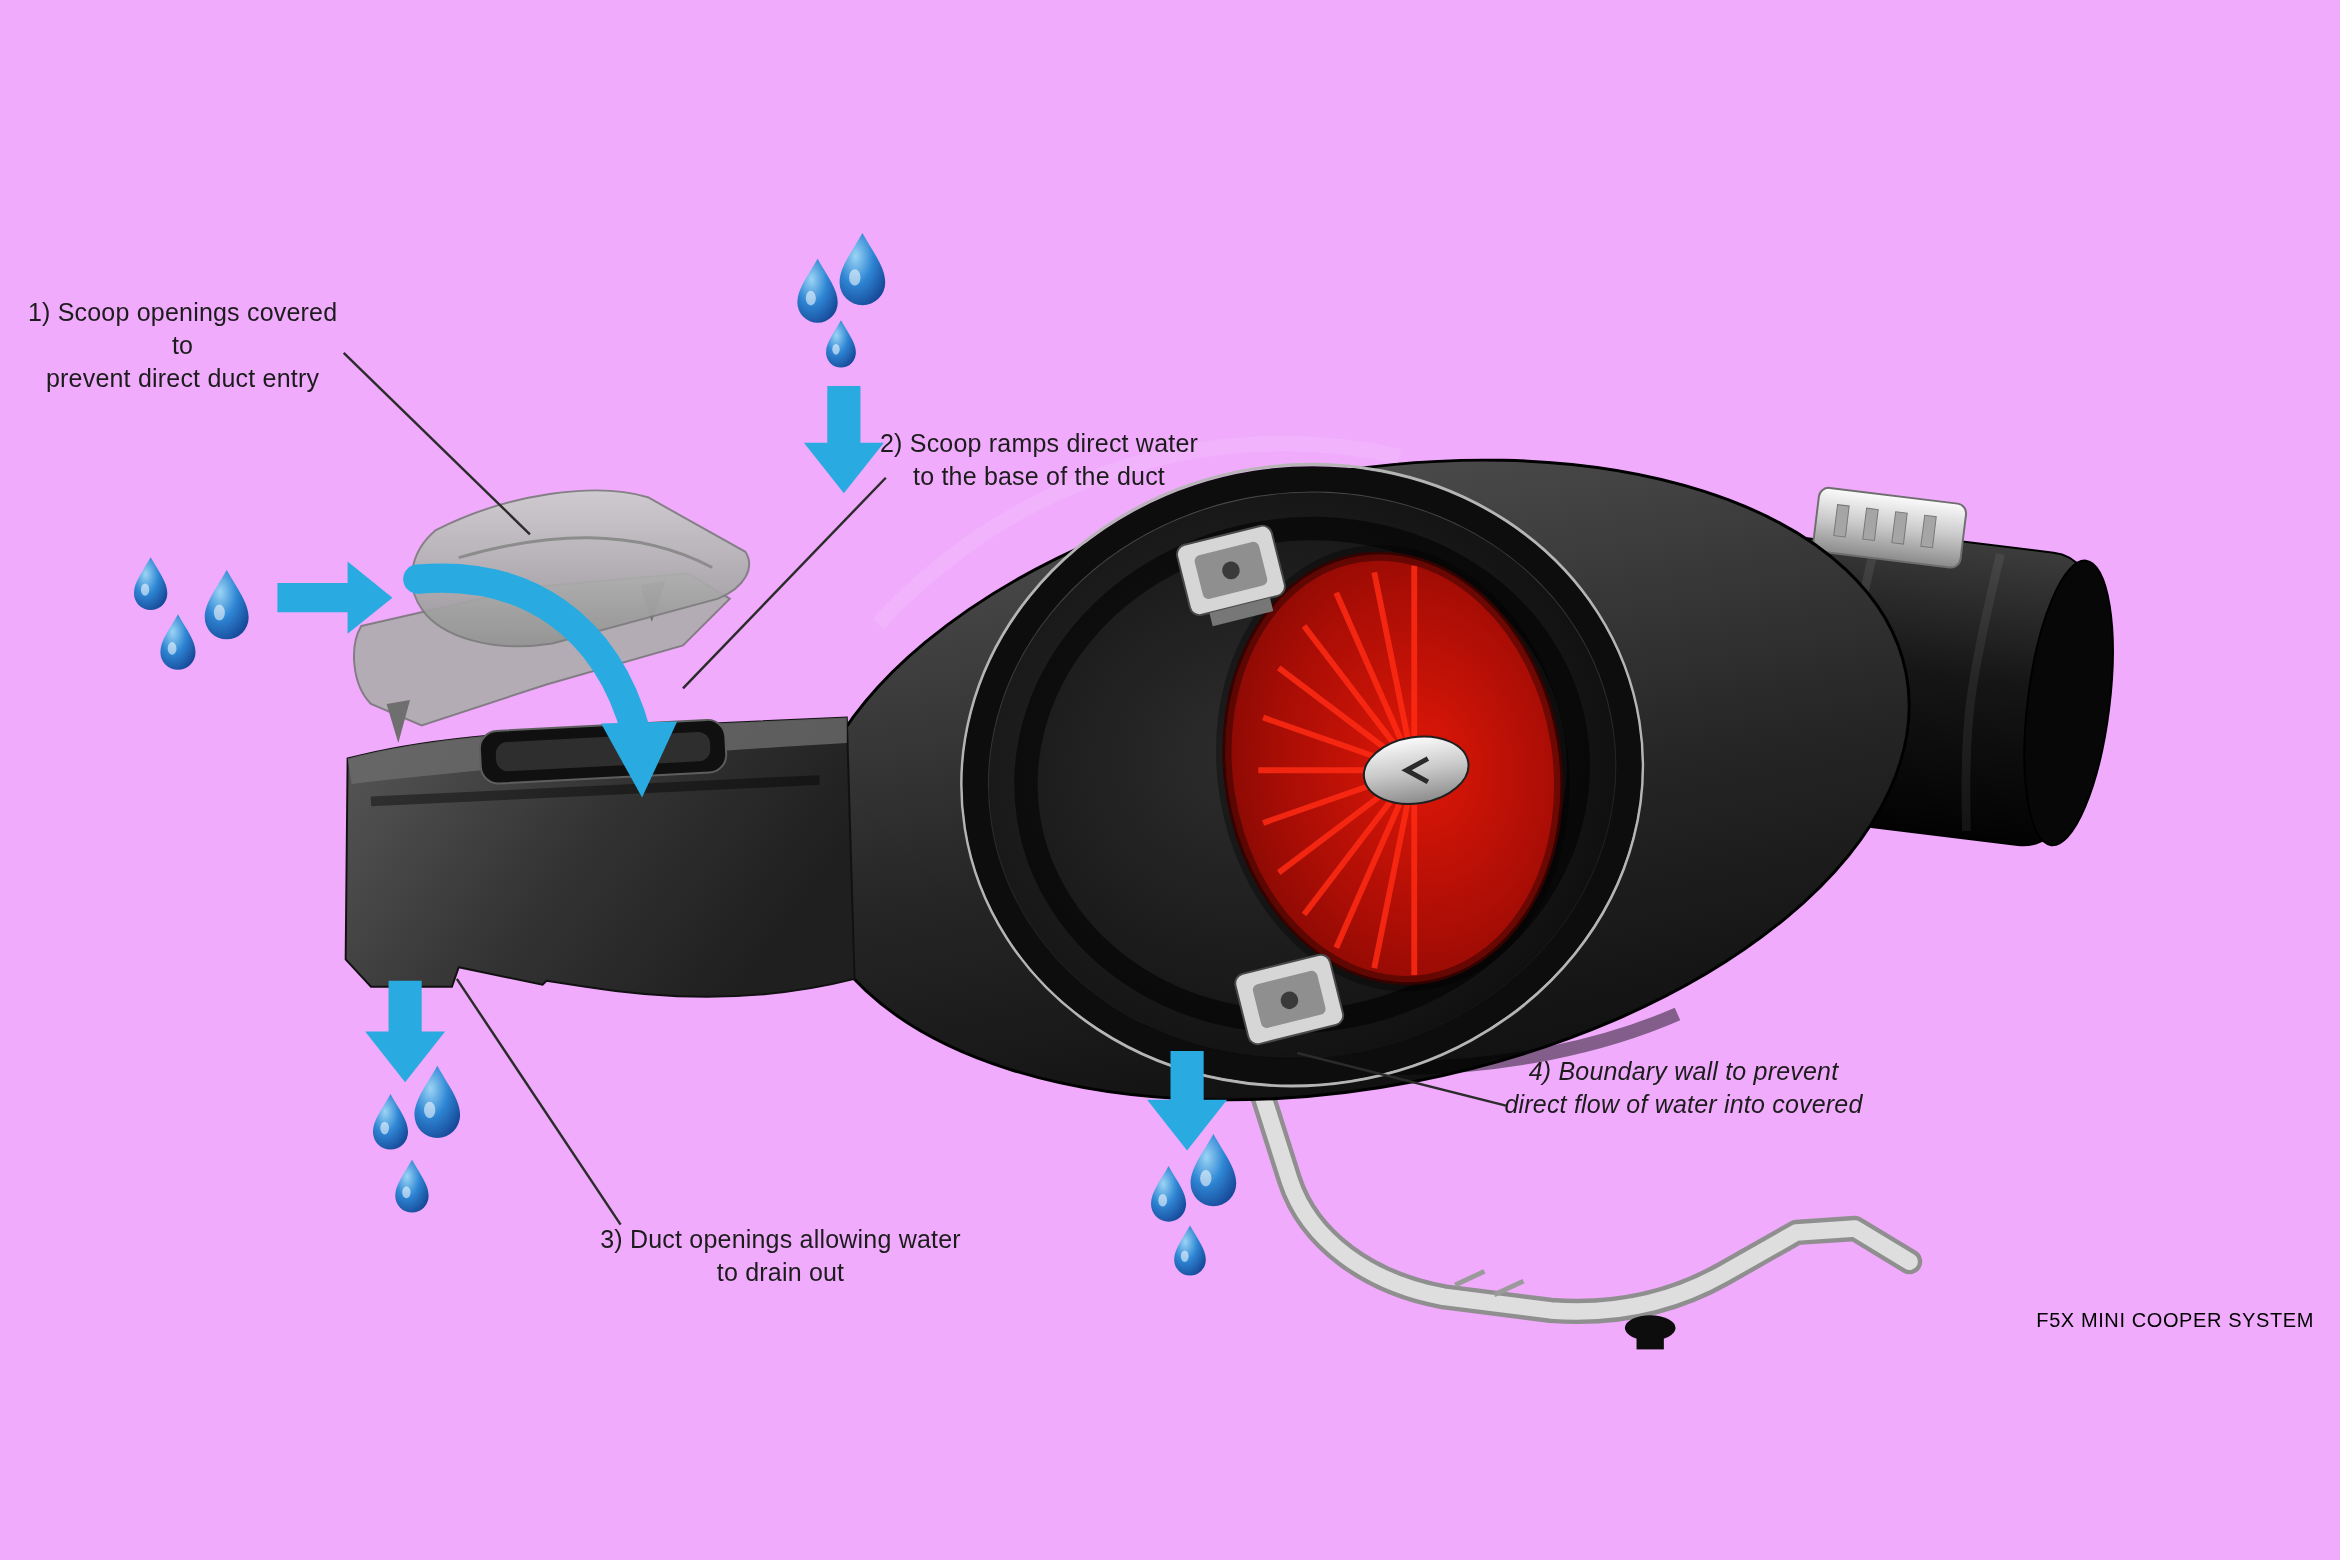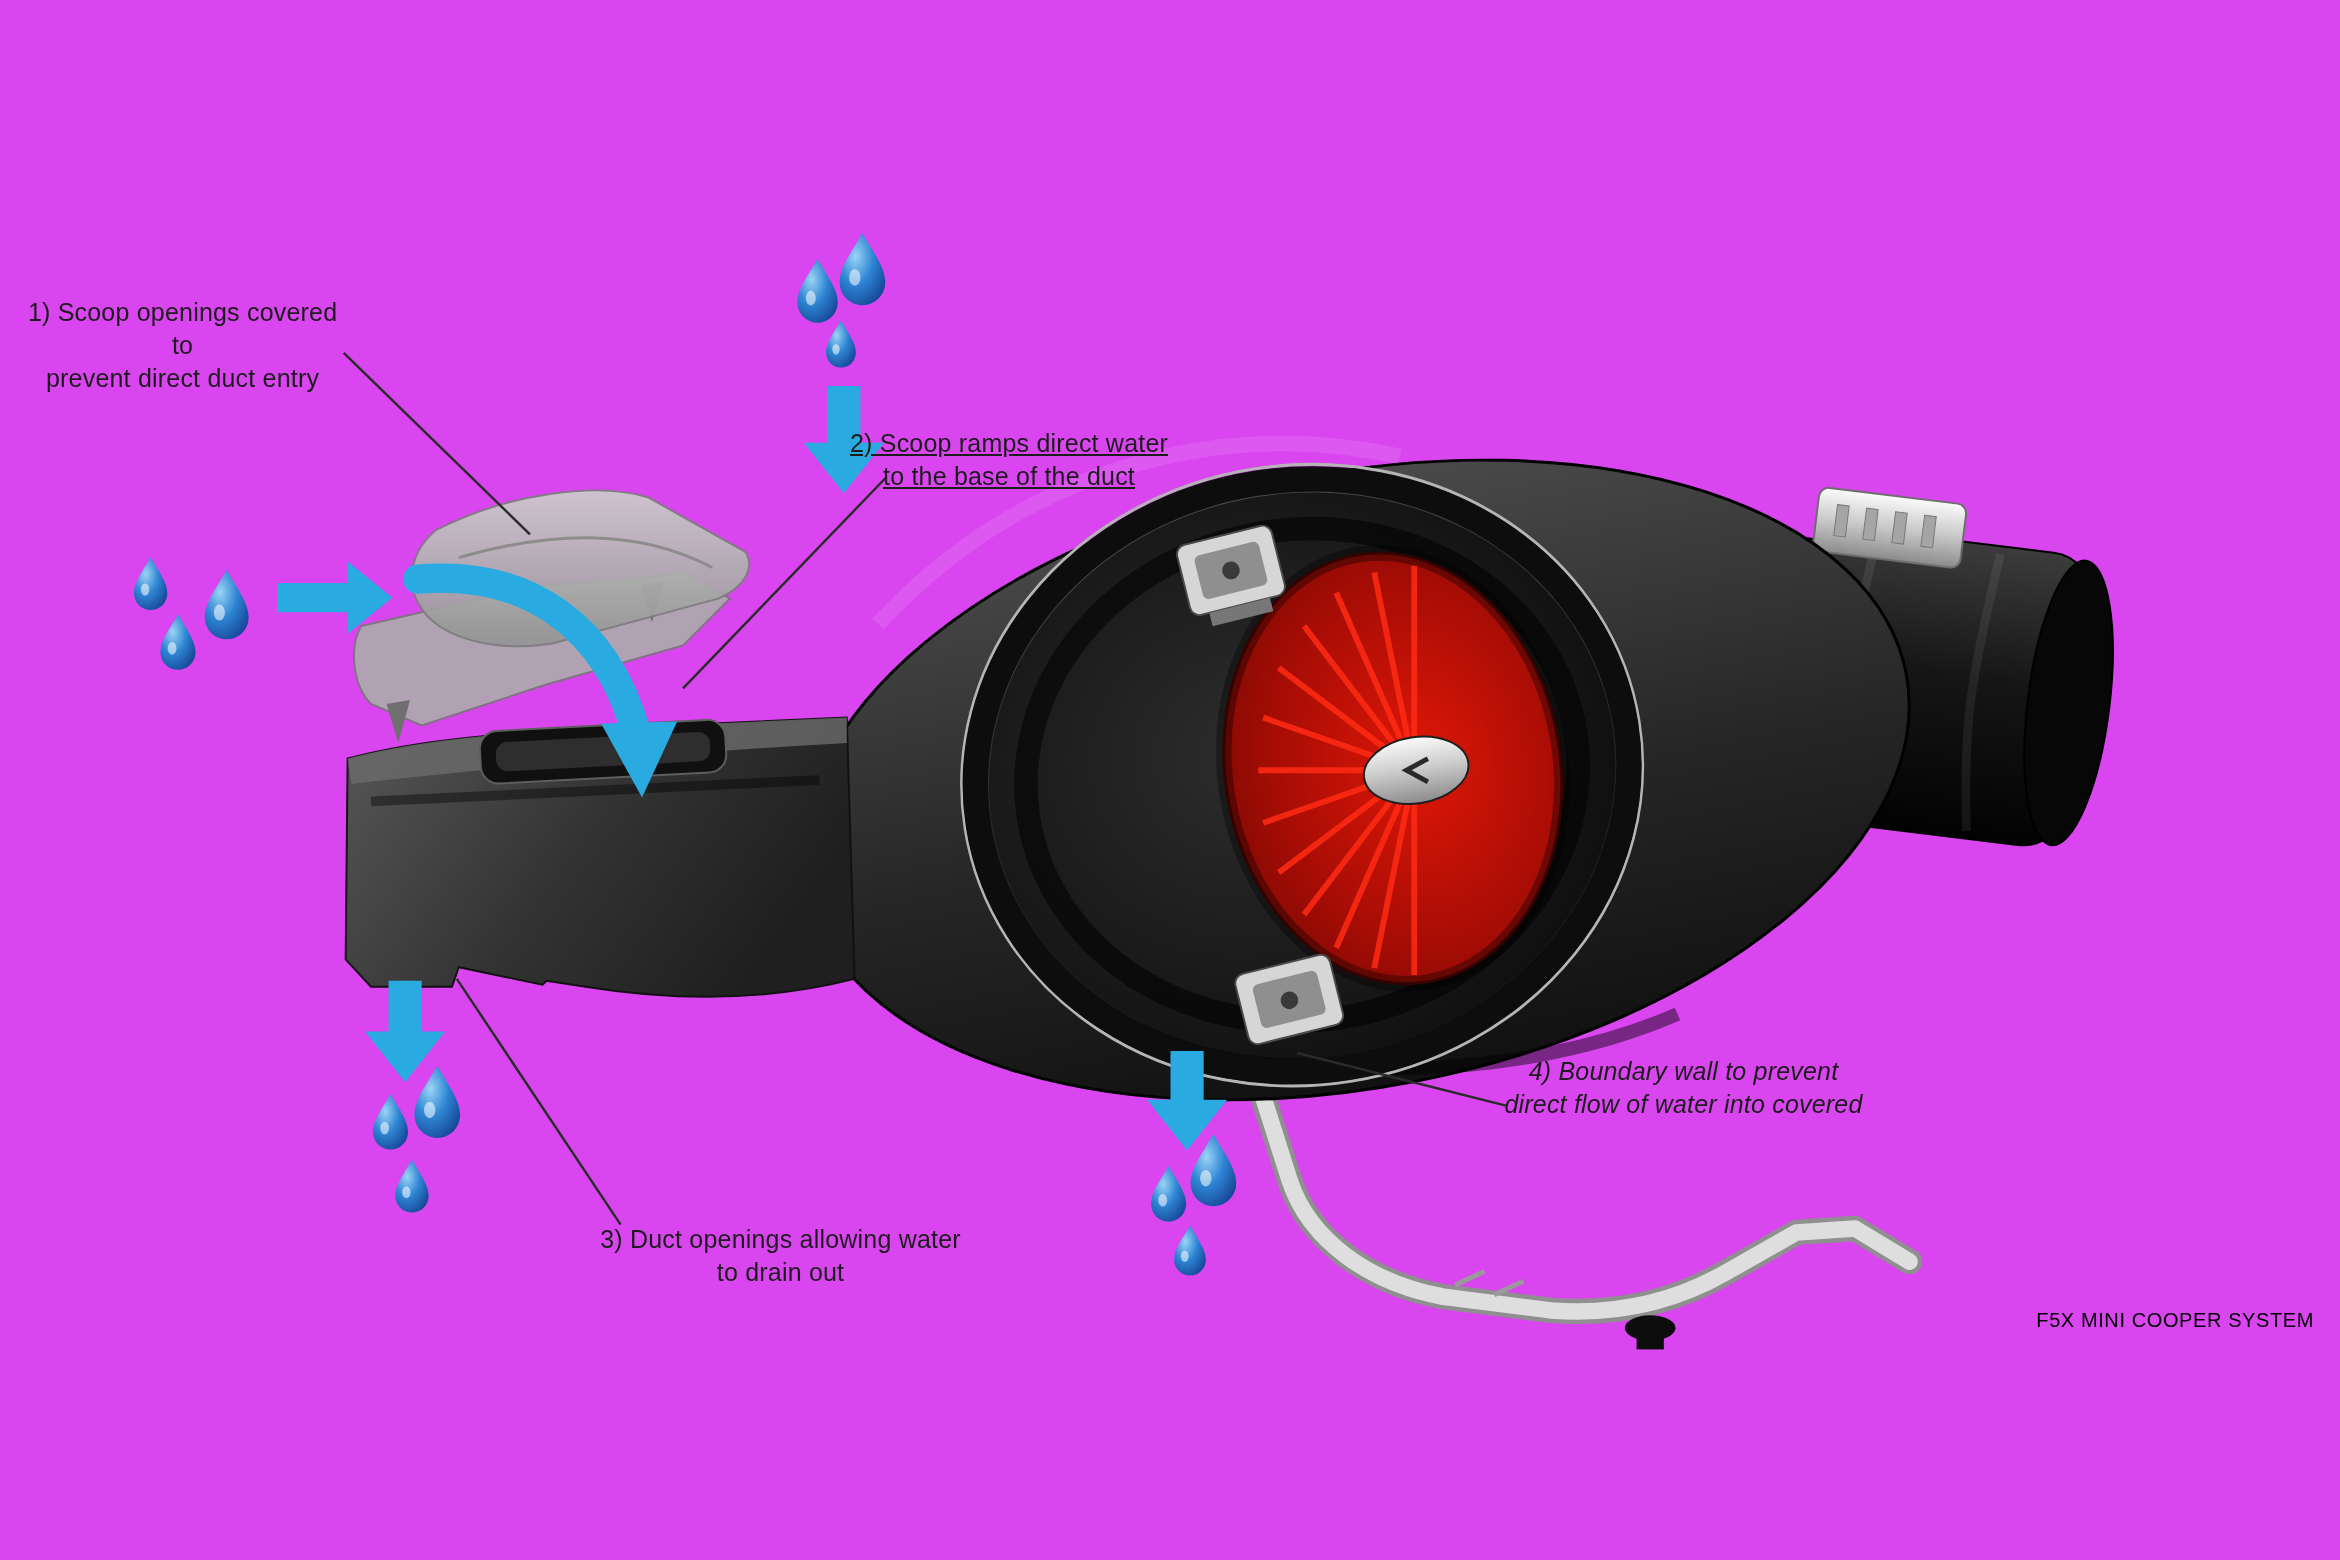--- a/index.html
+++ b/index.html
@@ -1,18 +1,18 @@
 <!DOCTYPE html>
 <html><head>
 <meta charset="utf-8">
 <style>
   *{box-sizing:border-box;}
   html,body{margin:0;padding:0;background:#ffffff;}
   .stage{
-    position:relative;width:2341px;height:1560px;background:#d946ef;
+    position:relative;width:2341px;height:1560px;background:#f0abfc;
     font-family:"Liberation Sans",sans-serif;overflow:hidden;
   }
   .stage > svg{position:absolute;left:0;top:0;}
   .callout{
     position:absolute;text-align:center;font-size:25px;line-height:33px;
     color:#1c1c1c;letter-spacing:0.2px;
   }
   .footer-label{
     position:absolute;top:1309px;right:27px;font-size:20px;color:#000;
     letter-spacing:0.6px;
@@ -196,21 +196,21 @@
         <use href="#dropP" transform="translate(1220 1284) scale(0.9)"></use>
       </g>
     </g>
   </svg>
 
   <div class="callout" style="left:17.6px;top:296px;width:330px;">
     <div>1) Scoop openings covered to</div>
     <div>prevent direct duct entry</div>
   </div>
 
-  <div class="callout" style="left:848px;top:427px;width:322px;text-decoration:underline;">
+  <div class="callout" style="left:878px;top:427px;width:322px;">
     <div>2) Scoop ramps direct water</div>
     <div>to the base of the duct</div>
   </div>
 
   <div class="callout" style="left:579px;top:1223px;width:363px;margin-left:20px;">
     <div>3) Duct openings allowing water</div>
     <div>to drain out</div>
   </div>
 
   <div class="callout" style="left:1504px;top:1055px;width:359px;font-style:italic;">

